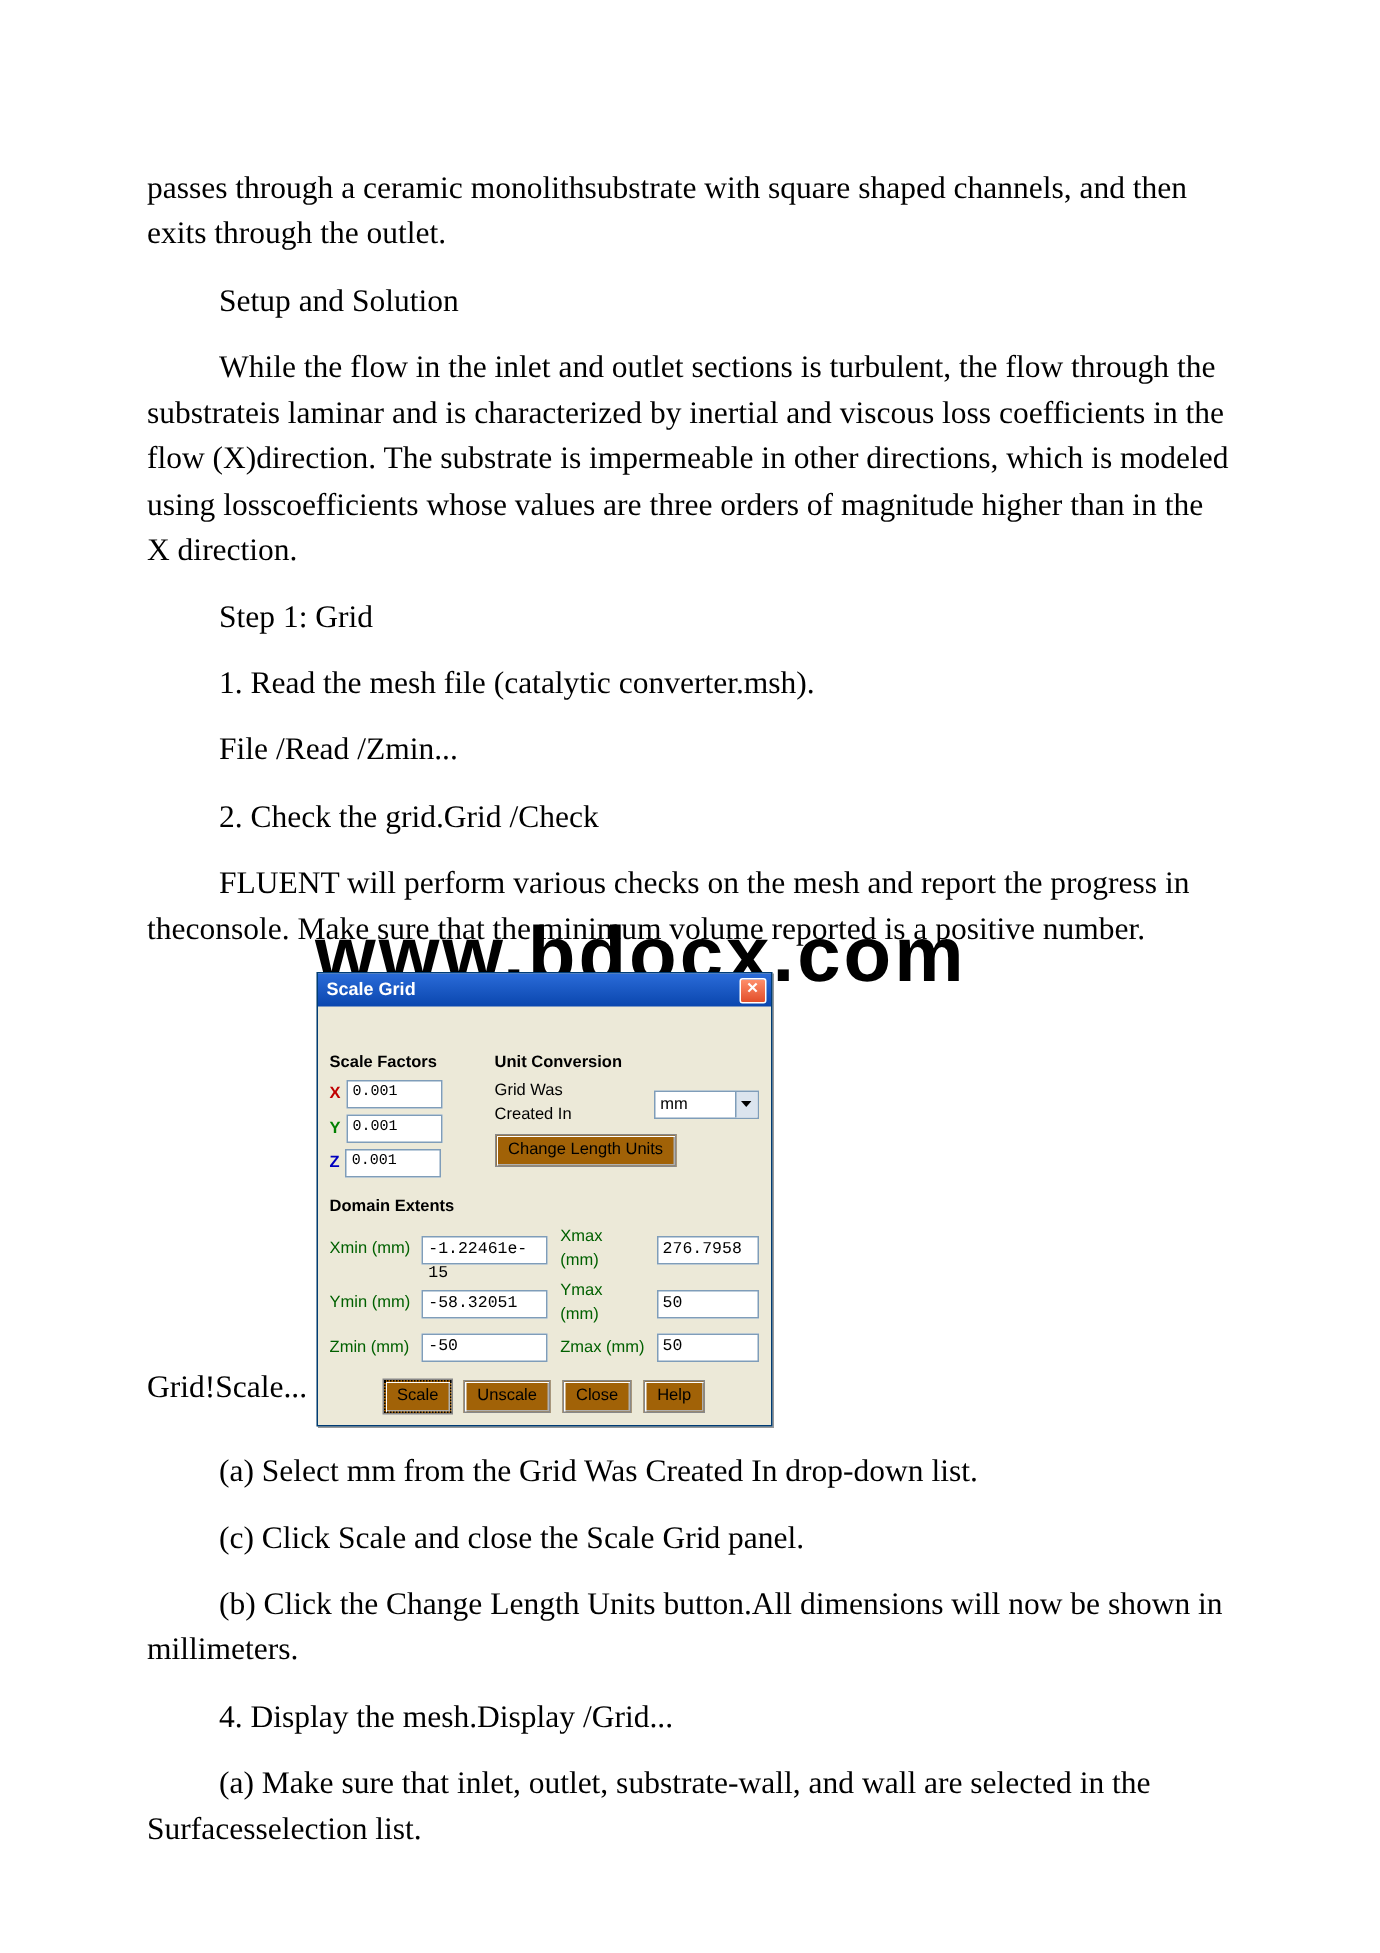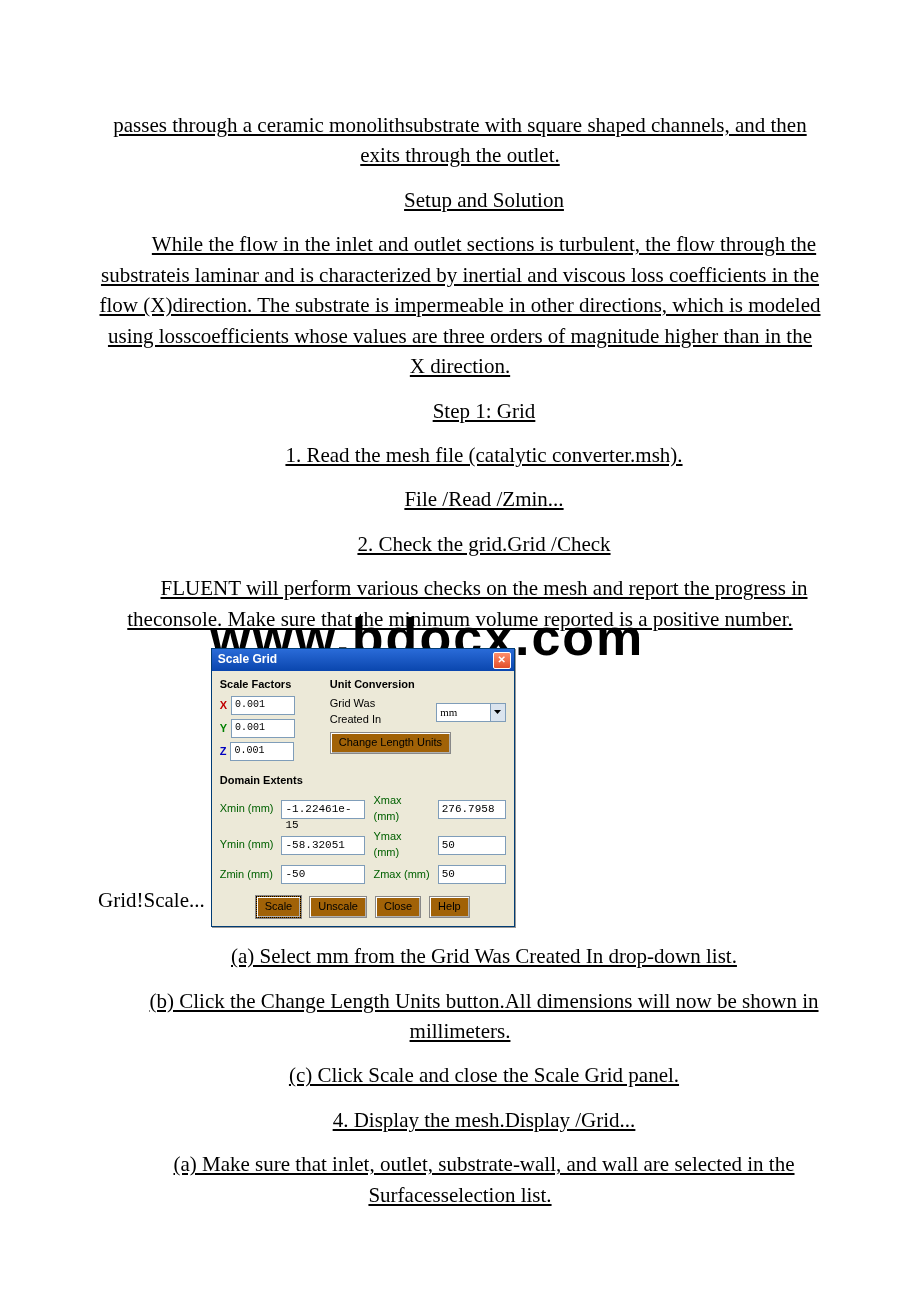--- a/index.html
+++ b/index.html
@@ -11,22 +11,21 @@
     width: 920px;
   }
   .page {
     padding: 110px 98px 60px 98px;
     font-size: 21px;
     line-height: 1.45;
     position: relative;
   }
   .para {
     margin: 0 0 14px 0;
-    text-align: center;
-    text-decoration: underline;
+    text-align: left;
   }
   .indent {
     text-indent: 48px;
   }
   .watermark {
     position: absolute;
     top: 600px;
     left: 210px;
     font-size: 52px;
     color: #000000;
@@ -84,20 +83,21 @@
     font-size: 10px;
     line-height: 1;
     cursor: pointer;
   }
   .dlg-body {
     padding: 6px 8px 8px 8px;
   }
   .row2 {
     display: flex;
     gap: 10px;
+    margin-top: 24px;
   }
   .group-label {
     font-weight: bold;
     font-size: 11px;
     margin-bottom: 4px;
   }
   .sf {
     width: 100px;
   }
   .sf-row {
@@ -130,21 +130,21 @@
     font-size: 11px;
   }
   .select {
     border: 1px solid #7f9db9;
     background: #fff;
     font-size: 11px;
     padding: 1px 32px 1px 3px;
     height: 15px;
     width: 38px;
     position: relative;
-    font-family: Liberation Serif, serif;
+    font-family: Liberation Sans, sans-serif;
     box-sizing: content-box;
   }
   .select-arrow {
     position: absolute;
     right: 0;
     top: 0;
     bottom: 0;
     width: 14px;
     background: #dbe4ee;
     border-left: 1px solid #7f9db9;
@@ -278,19 +278,19 @@
             <div class="btn btn-default">Scale</div>
             <div class="btn">Unscale</div>
             <div class="btn">Close</div>
             <div class="btn">Help</div>
           </div>
         </div>
       </div>
     </div>
 
     <p class="para indent">(a) Select mm from the Grid Was Created In drop-down list.</p>
+    <p class="para indent">(c) Click Scale and close the Scale Grid panel.</p>
     <p class="para indent">(b) Click the Change Length Units button.All dimensions will now be shown in millimeters.</p>
-    <p class="para indent">(c) Click Scale and close the Scale Grid panel.</p>
     <p class="para indent">4. Display the mesh.Display /Grid...</p>
     <p class="para indent">(a) Make sure that inlet, outlet, substrate-wall, and wall are selected in the Surfacesselection list.</p>
 
   </div>
 </div>
 
 </body></html>

